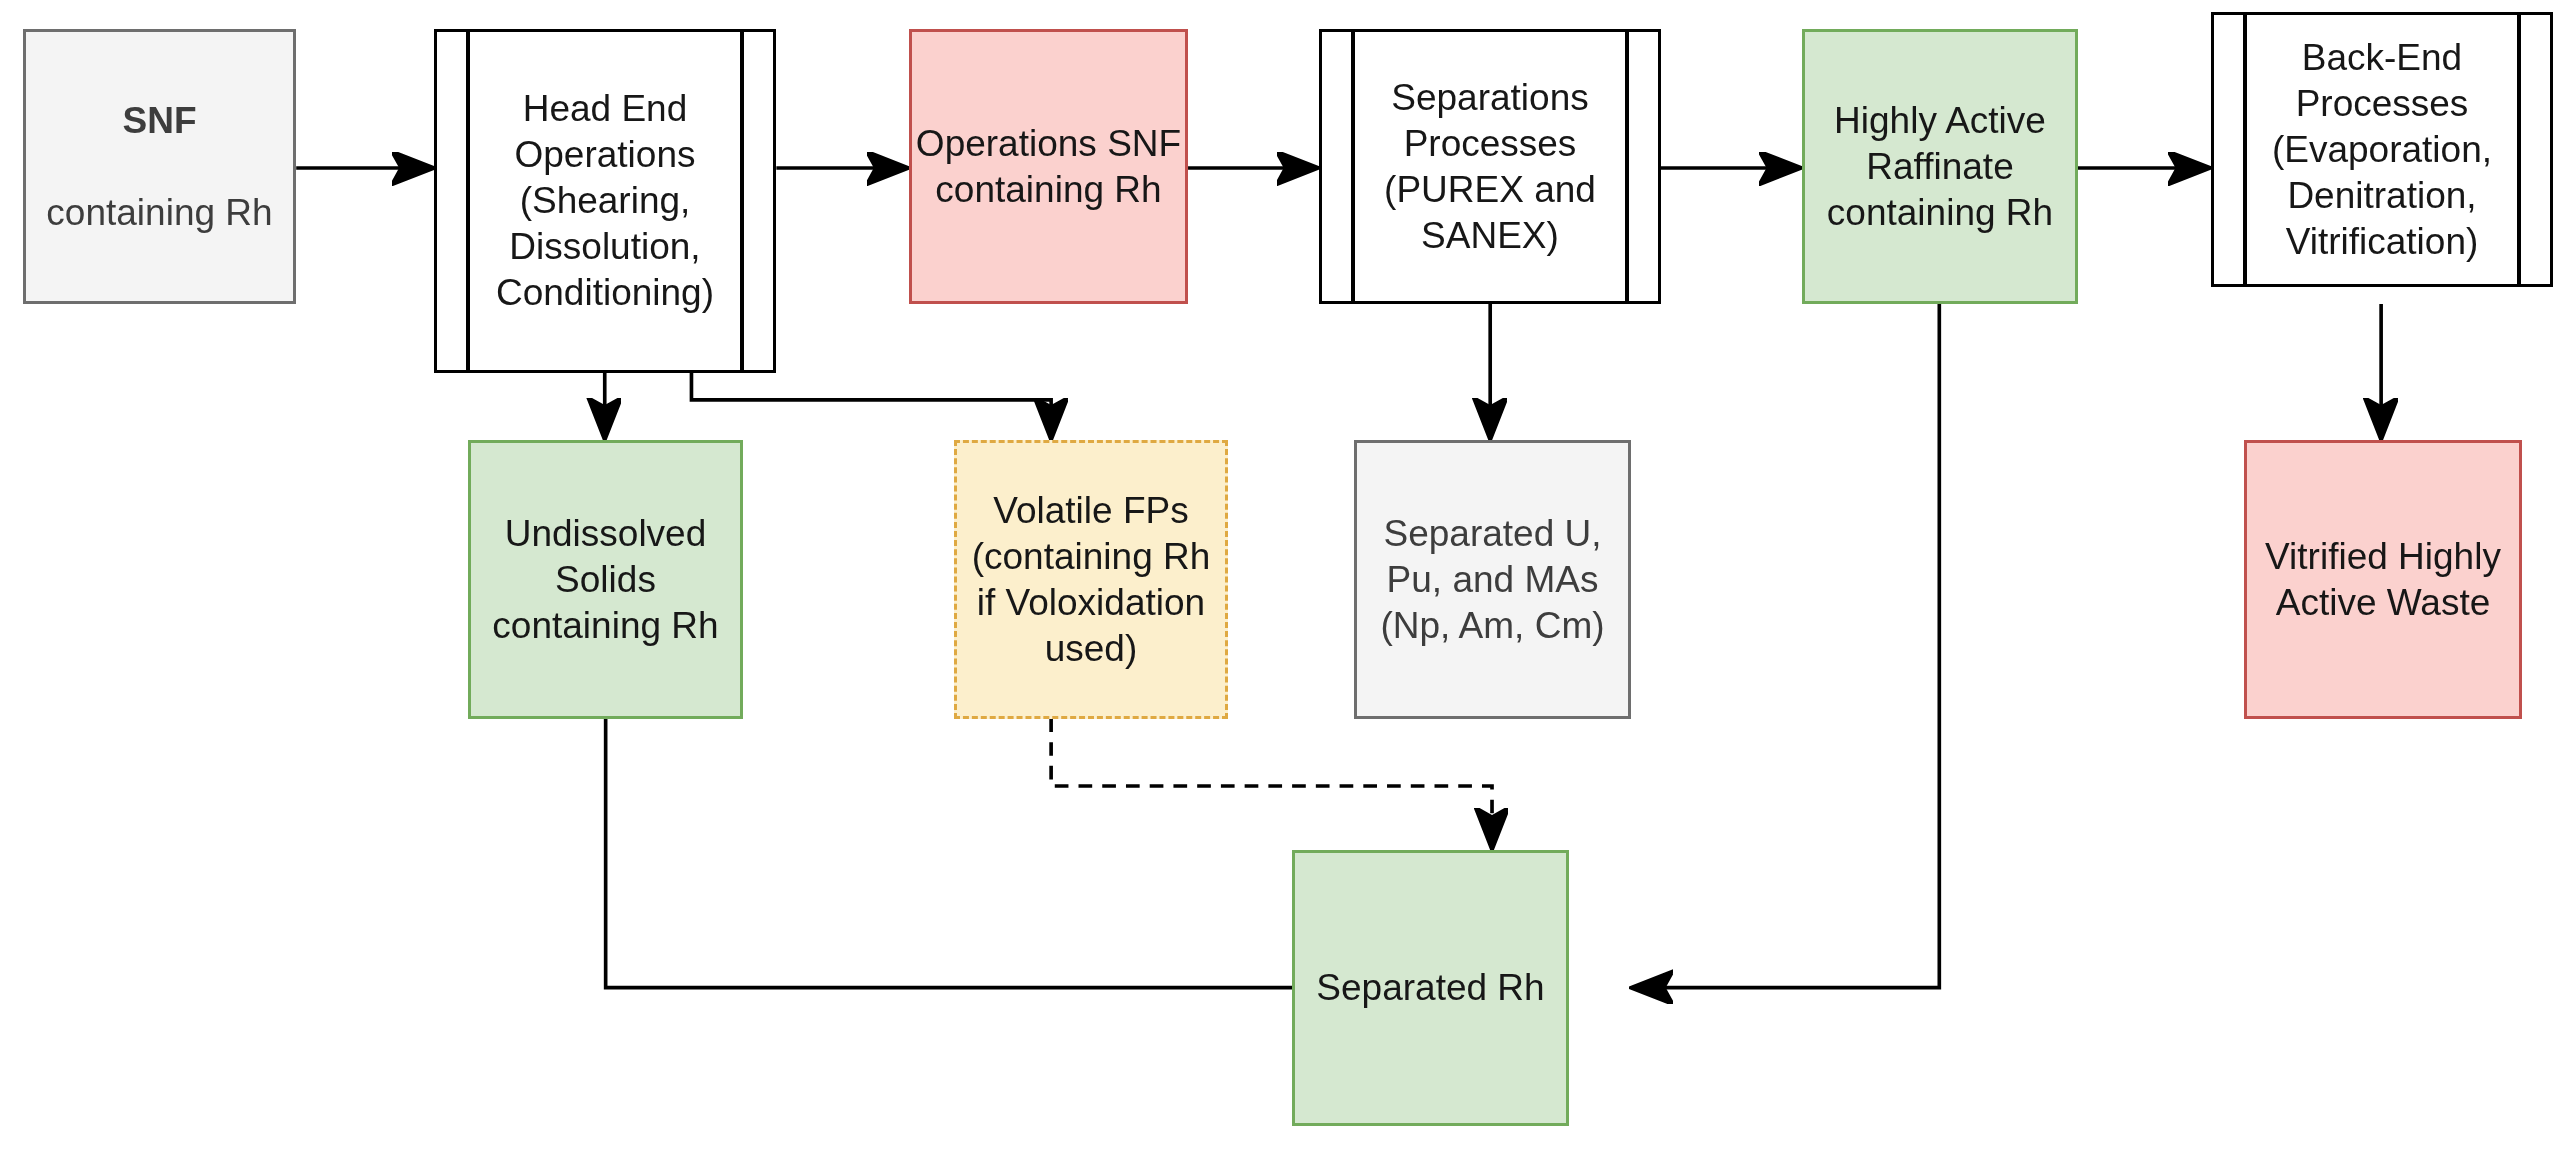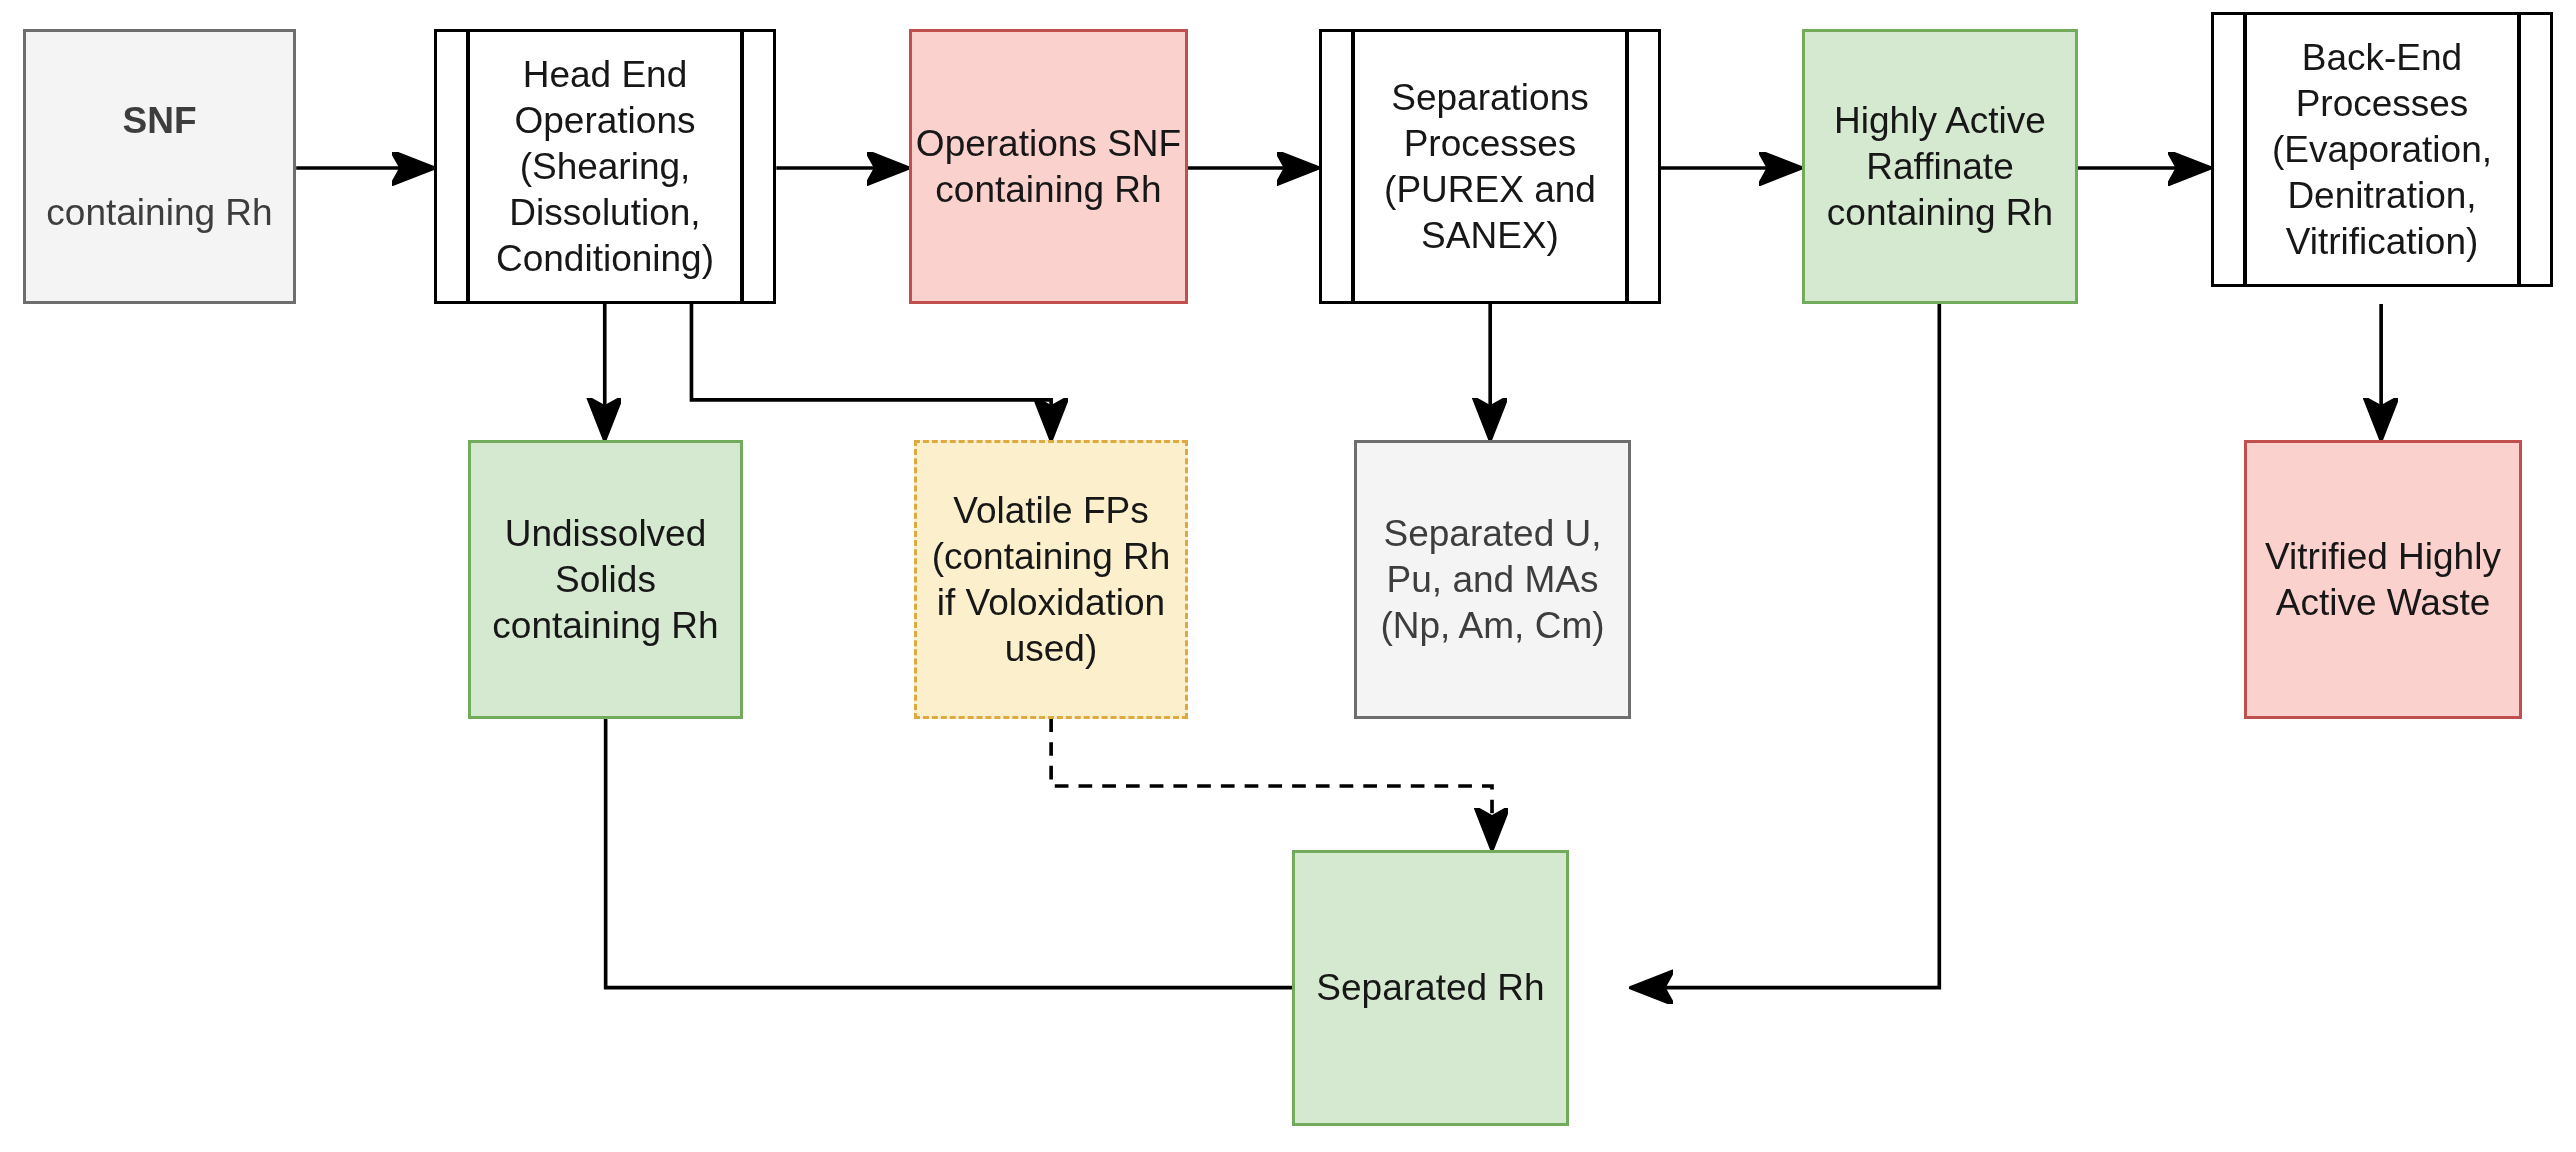--- a/index.html
+++ b/index.html
@@ -66,21 +66,21 @@
     <path d="M 2124 333 L 2124 1082 L 1788 1082" marker-end="url(#arrow)"></path>
   </svg>
 
   <div class="node gray" style="left:23px;top:29px;width:273px;height:275px">
     <span class="txt">
       <span class="title-line">SNF</span>
       <span class="sub-line">containing Rh</span>
     </span>
   </div>
 
-  <div class="node process" style="left:434px;top:29px;width:342px;height:275px">
+  <div class="node process" style="left:434px;top:29px;width:342px;height:344px">
     <span class="txt">Head End
 Operations
 (Shearing,
 Dissolution,
 Conditioning)</span>
   </div>
 
   <div class="node red" style="left:909px;top:29px;width:279px;height:275px">
     <span class="txt">Operations SNF
 containing Rh</span>
@@ -106,21 +106,21 @@
 Denitration,
 Vitrification)</span>
   </div>
 
   <div class="node green" style="left:468px;top:440px;width:275px;height:279px">
     <span class="txt">Undissolved
 Solids
 containing Rh</span>
   </div>
 
-  <div class="node yellow" style="left:914px;top:440px;width:274px;height:279px">
+  <div class="node yellow" style="left:954px;top:440px;width:274px;height:279px">
     <span class="txt">Volatile FPs
 (containing Rh
 if Voloxidation
 used)</span>
   </div>
 
   <div class="node gray" style="left:1354px;top:440px;width:277px;height:279px">
     <span class="txt">Separated U,
 Pu, and MAs
 (Np, Am, Cm)</span>

